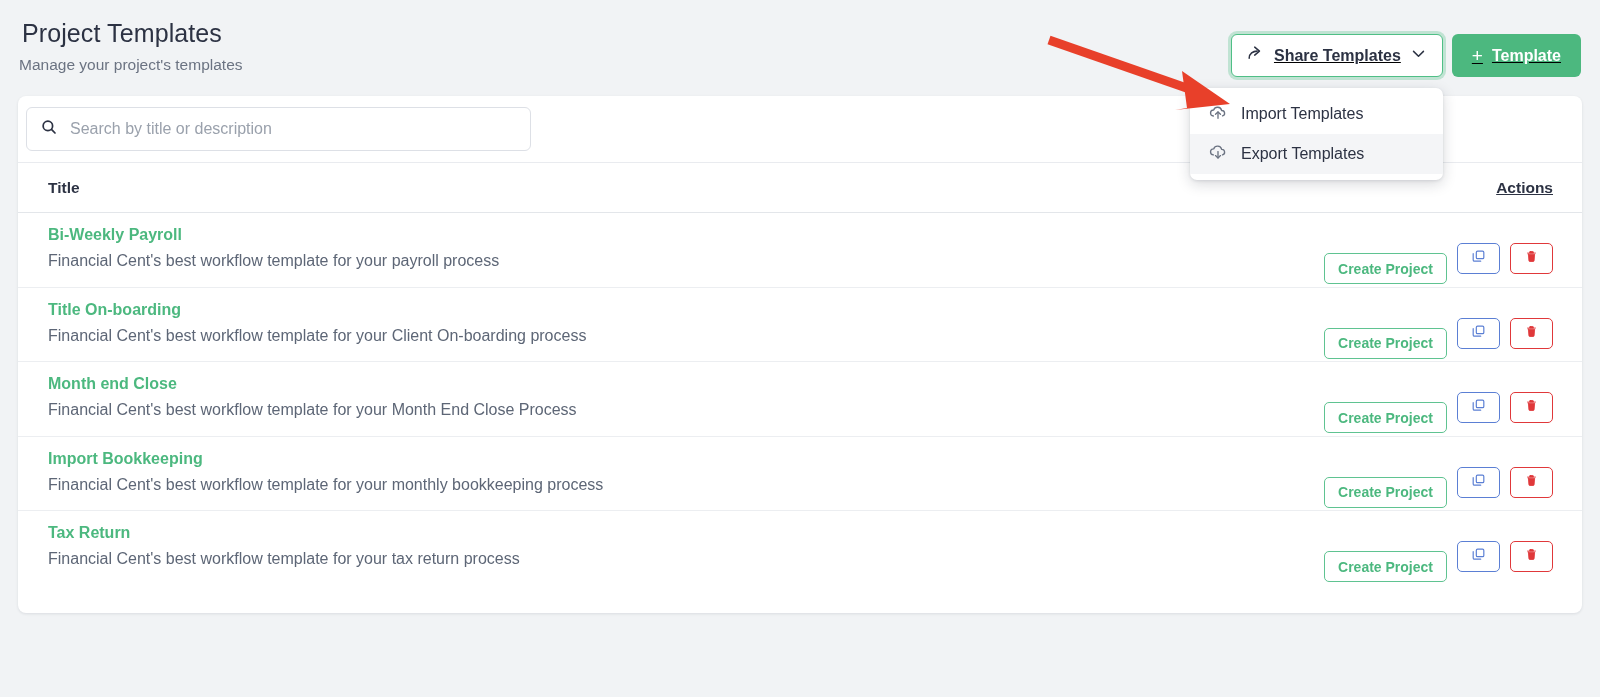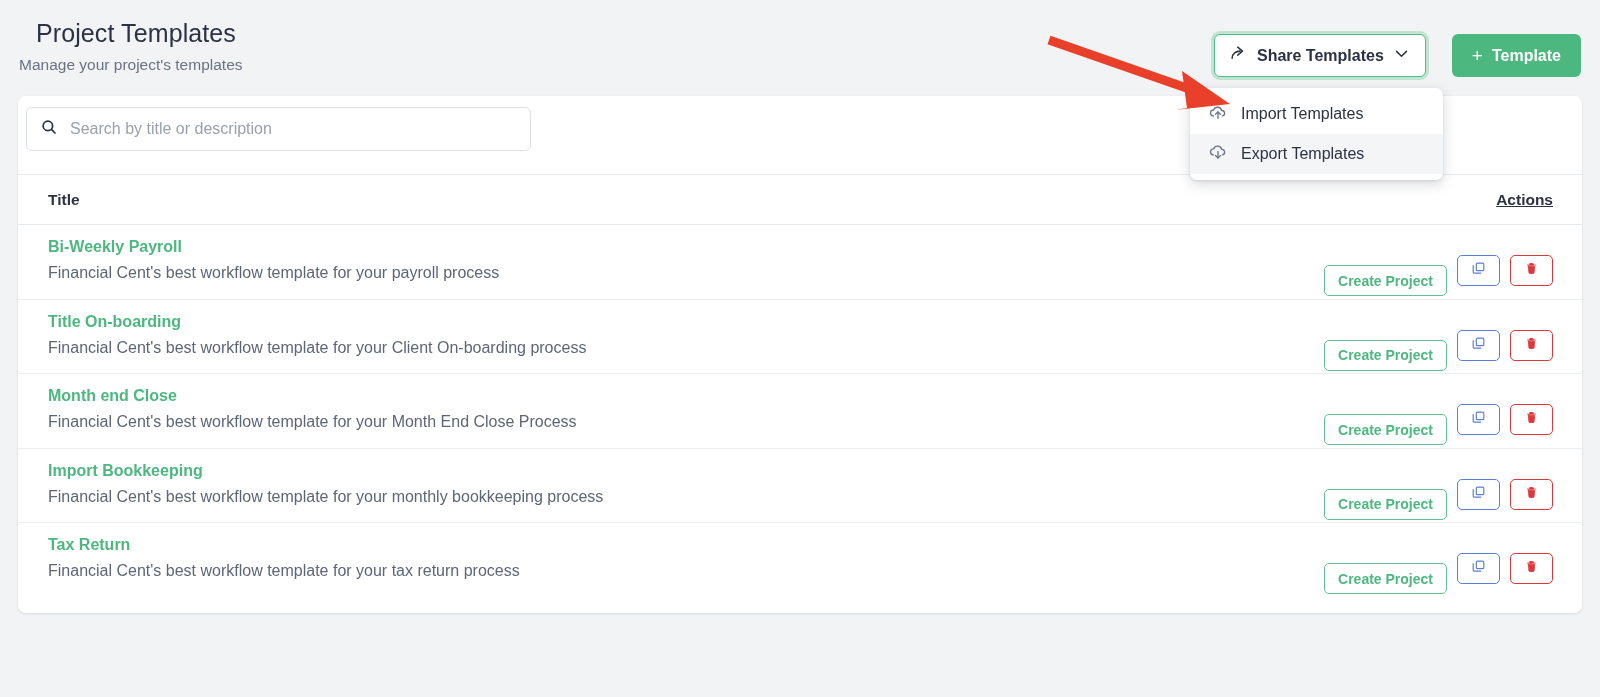--- a/index.html
+++ b/index.html
@@ -18,42 +18,43 @@
   
   .page-header {
     position: absolute;
     left: 0; top: 0;
     width: 1600px;
     height: 96px;
     background: #f1f3f5;
   }
   .page-title {
     position: absolute;
-    left: 36px; top: 19px;
+    left: 22px; top: 19px;
     font-size: 25px;
     font-weight: 400;
     color: #2c3243;
     letter-spacing: .1px;
   }
   .page-subtitle {
     position: absolute;
     left: 19px; top: 56px;
     font-size: 15.5px;
     font-weight: 400;
     color: #6b7382;
     text-align: center;
   }
 
   
   .header-actions {
     position: absolute;
     right: 19px; top: 34px;
     display: flex;
     align-items: flex-end;
-    gap: 26px;
+    gap: 9px;
+    text-decoration: underline;
   }
   .btn-share {
     position: relative;
     display: flex;
     align-items: center;
     gap: 9px;
     height: 43px;
     padding: 0 15px 0 14px;
     background: #ffffff;
     border: 1px solid #4fbf86;
@@ -125,21 +126,21 @@
     position: absolute;
     left: 18px; top: 96px;
     width: 1564px;
     height: 517px;
     background: #ffffff;
     border-radius: 8px;
     box-shadow: 0 1px 3px rgba(22,28,45,.10);
   }
   .search-area {
     position: relative;
-    height: 79px;
+    height: 67px;
     border-bottom: 1px solid #e9ebef;
   }
   .search-box {
     position: absolute;
     left: 8px; top: 11px;
     width: 505px;
     height: 44px;
     background: #ffffff;
     border: 1px solid #dde0e6;
     border-radius: 6px;

